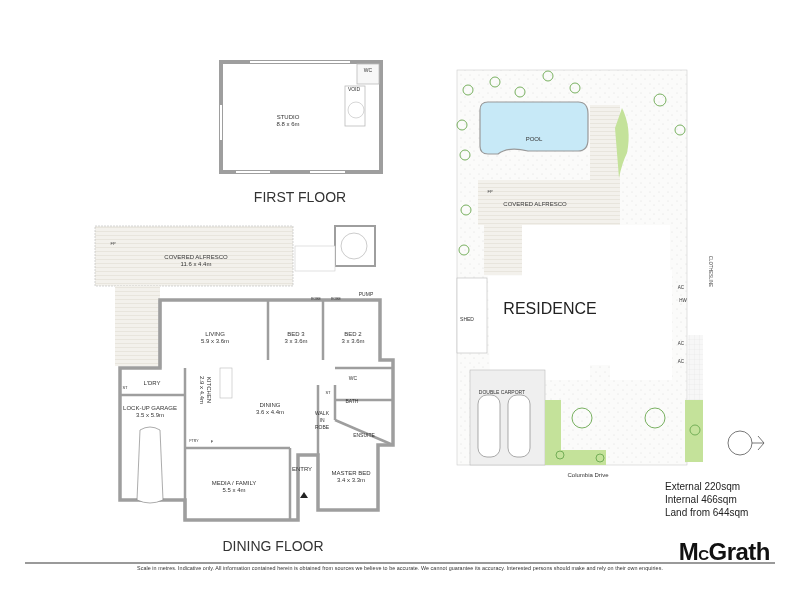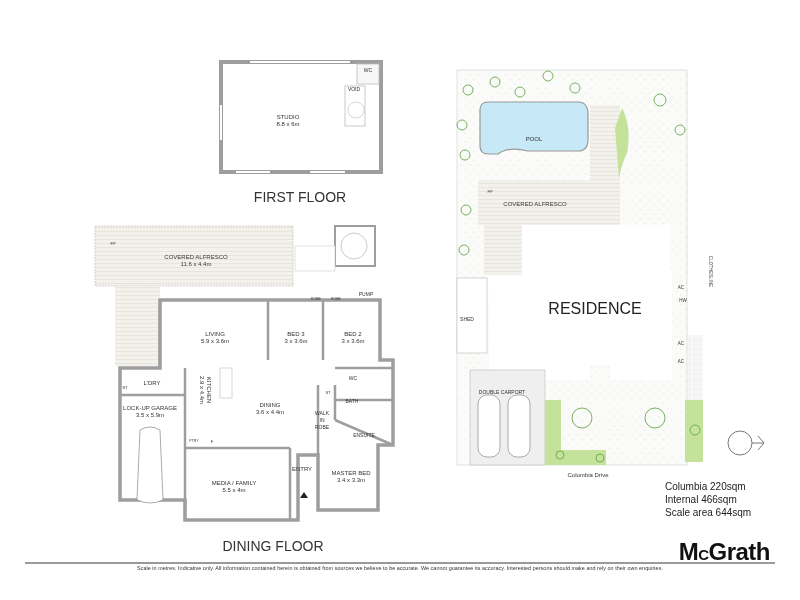--- a/index.html
+++ b/index.html
@@ -7,21 +7,21 @@
   .abs{position:absolute;}
   .lbl{position:absolute;font-size:6px;text-align:center;color:#333;line-height:7px;white-space:nowrap;transform:translateX(-50%);}
   .lbl span{display:block;}
   .title{position:absolute;font-size:14px;color:#333;transform:translateX(-50%);white-space:nowrap;}
   .stats{position:absolute;left:665px;top:480px;font-size:10px;line-height:13px;color:#222;}
   .stats div{white-space:nowrap;}
   .brand{position:absolute;right:30px;top:538px;font-size:24px;font-weight:bold;color:#111;letter-spacing:-0.5px;margin-left:20px;}
   .brand small{font-size:15px;font-weight:bold;}
   .rule{position:absolute;left:25px;right:25px;top:562px;height:2px;background:#9a9a9a;}
   .disclaimer{position:absolute;left:25px;right:25px;top:565px;font-size:5.4px;color:#333;white-space:nowrap;text-align:center;letter-spacing:0.05px;}
-  .residence{position:absolute;left:595px;top:300px;transform:translateX(-50%);font-size:16px;color:#222;}
+  .residence{position:absolute;left:550px;top:300px;transform:translateX(-50%);font-size:16px;color:#222;}
   .street{position:absolute;left:588px;top:472px;transform:translateX(-50%);font-size:6px;color:#333;}
 </style>
 </head>
 <body>
 
 <svg class="abs" style="left:0;top:0" width="800" height="600">
   <defs>
     <pattern id="deck" width="8" height="4" patternUnits="userSpaceOnUse">
       <rect width="8" height="4" fill="#f3f1ec"></rect>
       <line x1="0" y1="3.5" x2="8" y2="3.5" stroke="#dcd8cf" stroke-width="0.5"></line>
@@ -239,20 +239,20 @@
 <div class="lbl" style="left:681px;top:358px;font-size:4.5px">
     <span>AC</span>
   </div>
 <div class="lbl" style="left:490px;top:188px;font-size:4px">
     <span>FP</span>
   </div>
 <div class="residence">RESIDENCE</div>
 <div class="street">Columbia Drive</div>
 
 <div class="stats">
-  <div>Columbia 220sqm</div>
+  <div>External 220sqm</div>
   <div>Internal 466sqm</div>
-  <div>Scale area 644sqm</div>
+  <div>Land from 644sqm</div>
 </div>
 
 <div class="brand"><span>M</span><small>C</small><span>Grath</span></div>
 <div class="rule"></div>
 <div class="disclaimer">Scale in metres. Indicative only. All information contained herein is obtained from sources we believe to be accurate. We cannot guarantee its accuracy. Interested persons should make and rely on their own enquiries.</div>
 
 </body></html>

